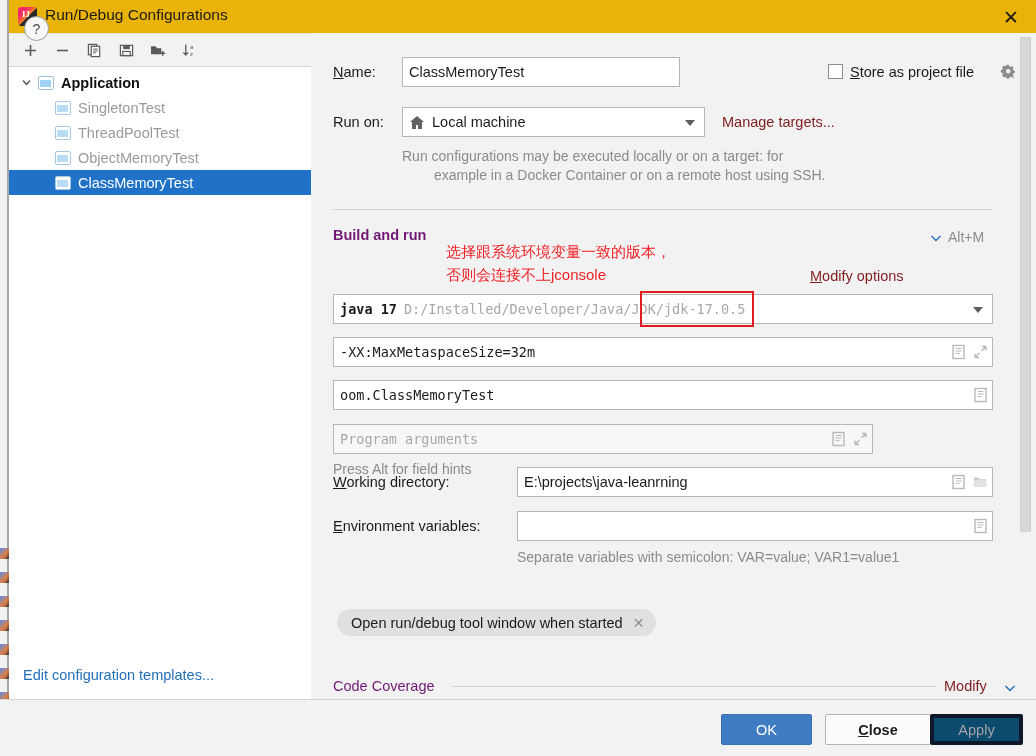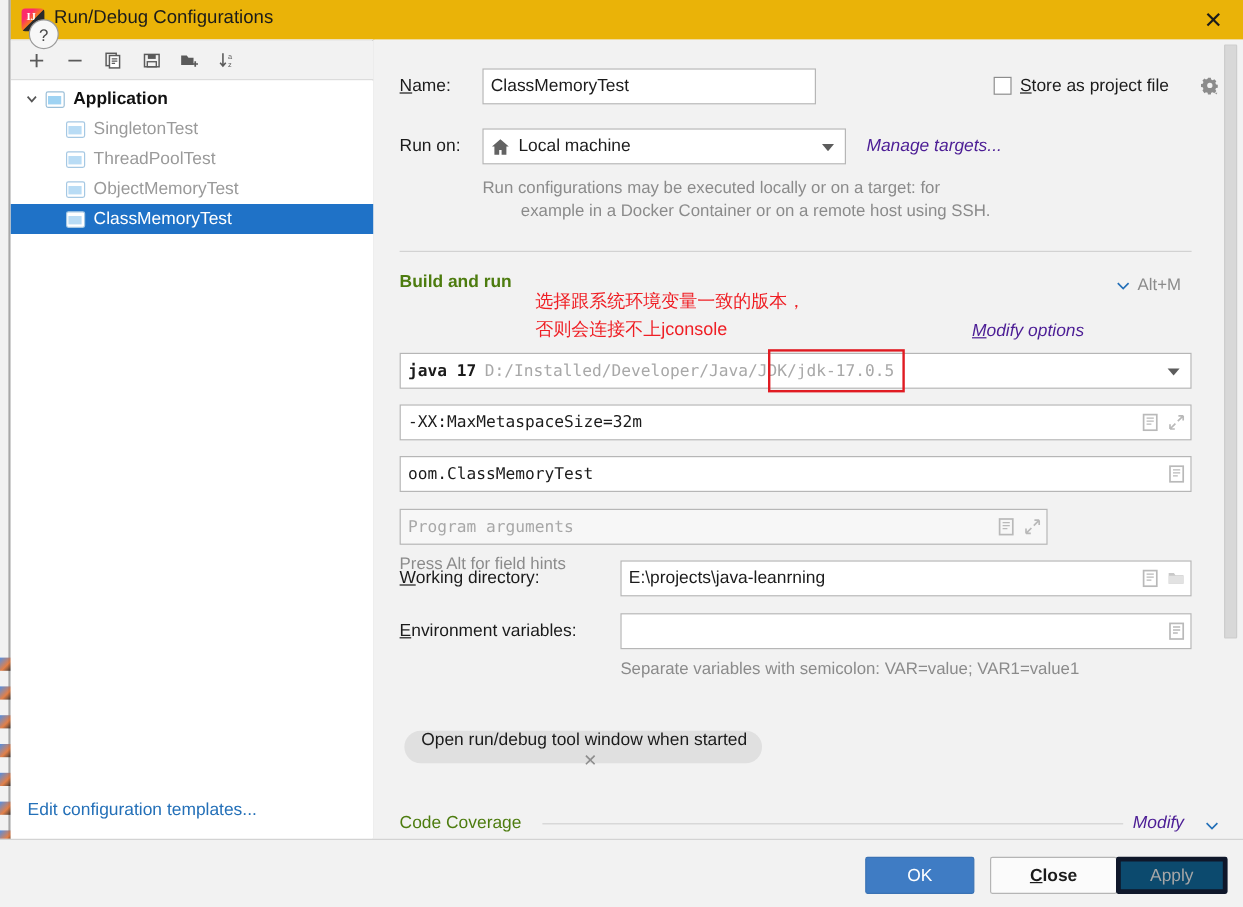--- a/index.html
+++ b/index.html
@@ -198,27 +198,27 @@
   .checkbox {
     position: absolute;
     width: 15px; height: 15px;
     border: 1px solid #8d8d8d;
     background: #fff;
     cursor: pointer;
   }
 
   .link {
     position: absolute;
-    font-size: 14.5px; color: #4c1d95; cursor: pointer; white-space: nowrap; font-style: italic;
+    font-size: 14.5px; color: #7f1d1d; cursor: pointer; white-space: nowrap;
   }
   .link u { text-decoration: underline; }
 
   .section-title {
     position: absolute;
-    font-size: 14.5px; font-weight: bold; color: #4d7c0f;
+    font-size: 14.5px; font-weight: bold; color: #701a75;
   }
   .section-rule {
     position: absolute; height: 1px; background: #d2d2d2;
   }
 
   .annot {
     position: absolute;
     color: #ef1f25;
     font-size: 15px;
     line-height: 22px;
@@ -232,21 +232,20 @@
 
   .chip-tag {
     position: absolute;
     height: 27px;
     background: #e0e0e0;
     border-radius: 14px;
     display: flex; align-items: center;
     padding: 0 12px 0 14px;
     font-size: 14.5px; color: #1b1b1b;
     cursor: pointer;
-    flex-direction: column;
   }
   .chip-tag .x {
     margin-left: 10px; color: #8d8d8d; font-size: 14px;
   }
 
   
   .bottom-bar {
     position: absolute; left: 0; top: 699px; width: 1036px; height: 57px;
     background: #f2f2f2;
     border-top: 1px solid #d3d3d3;

